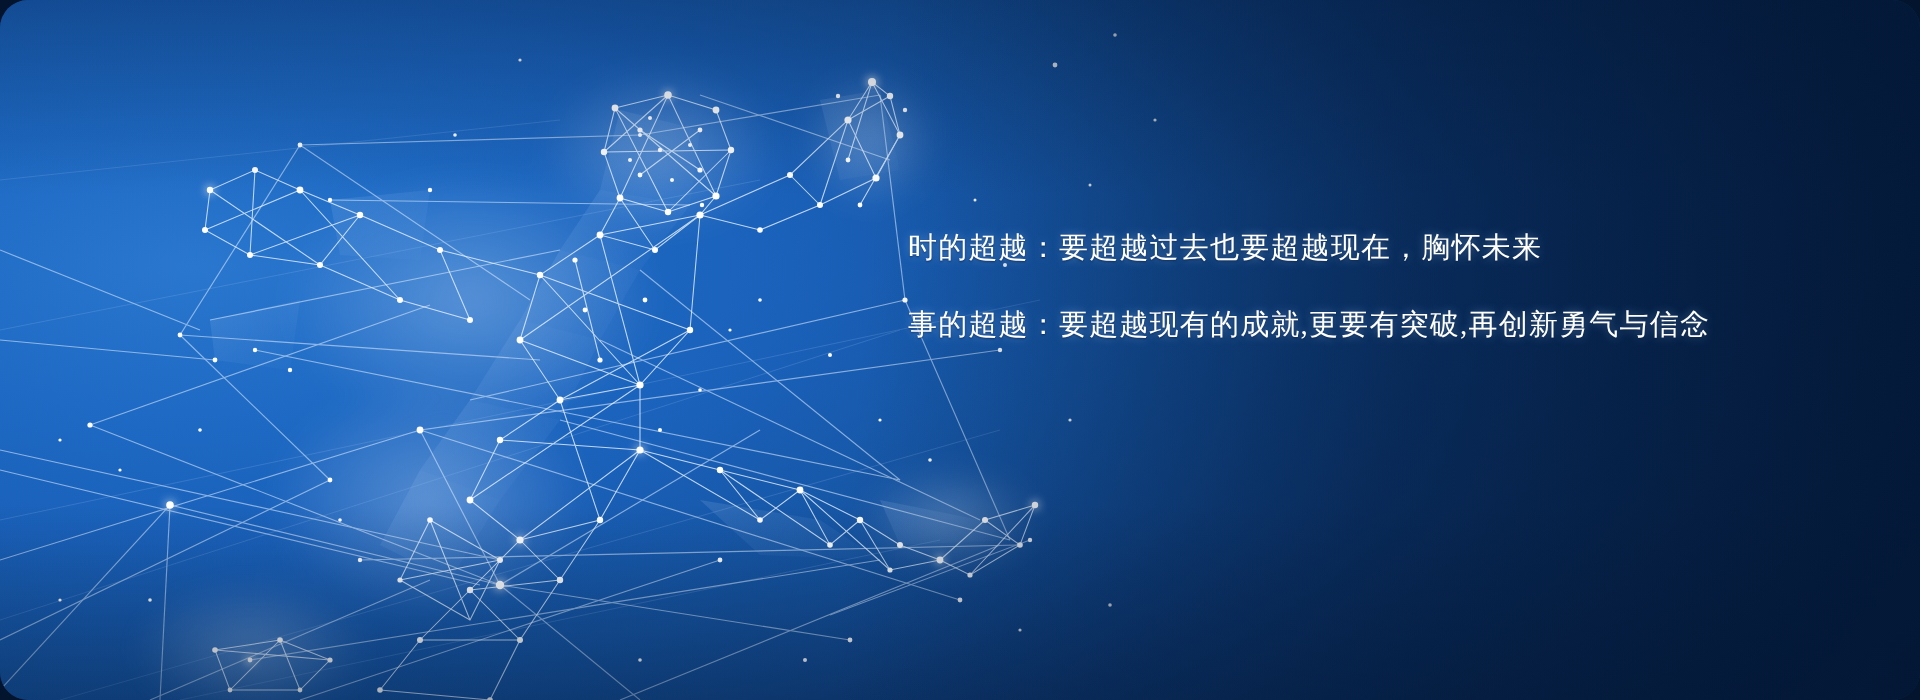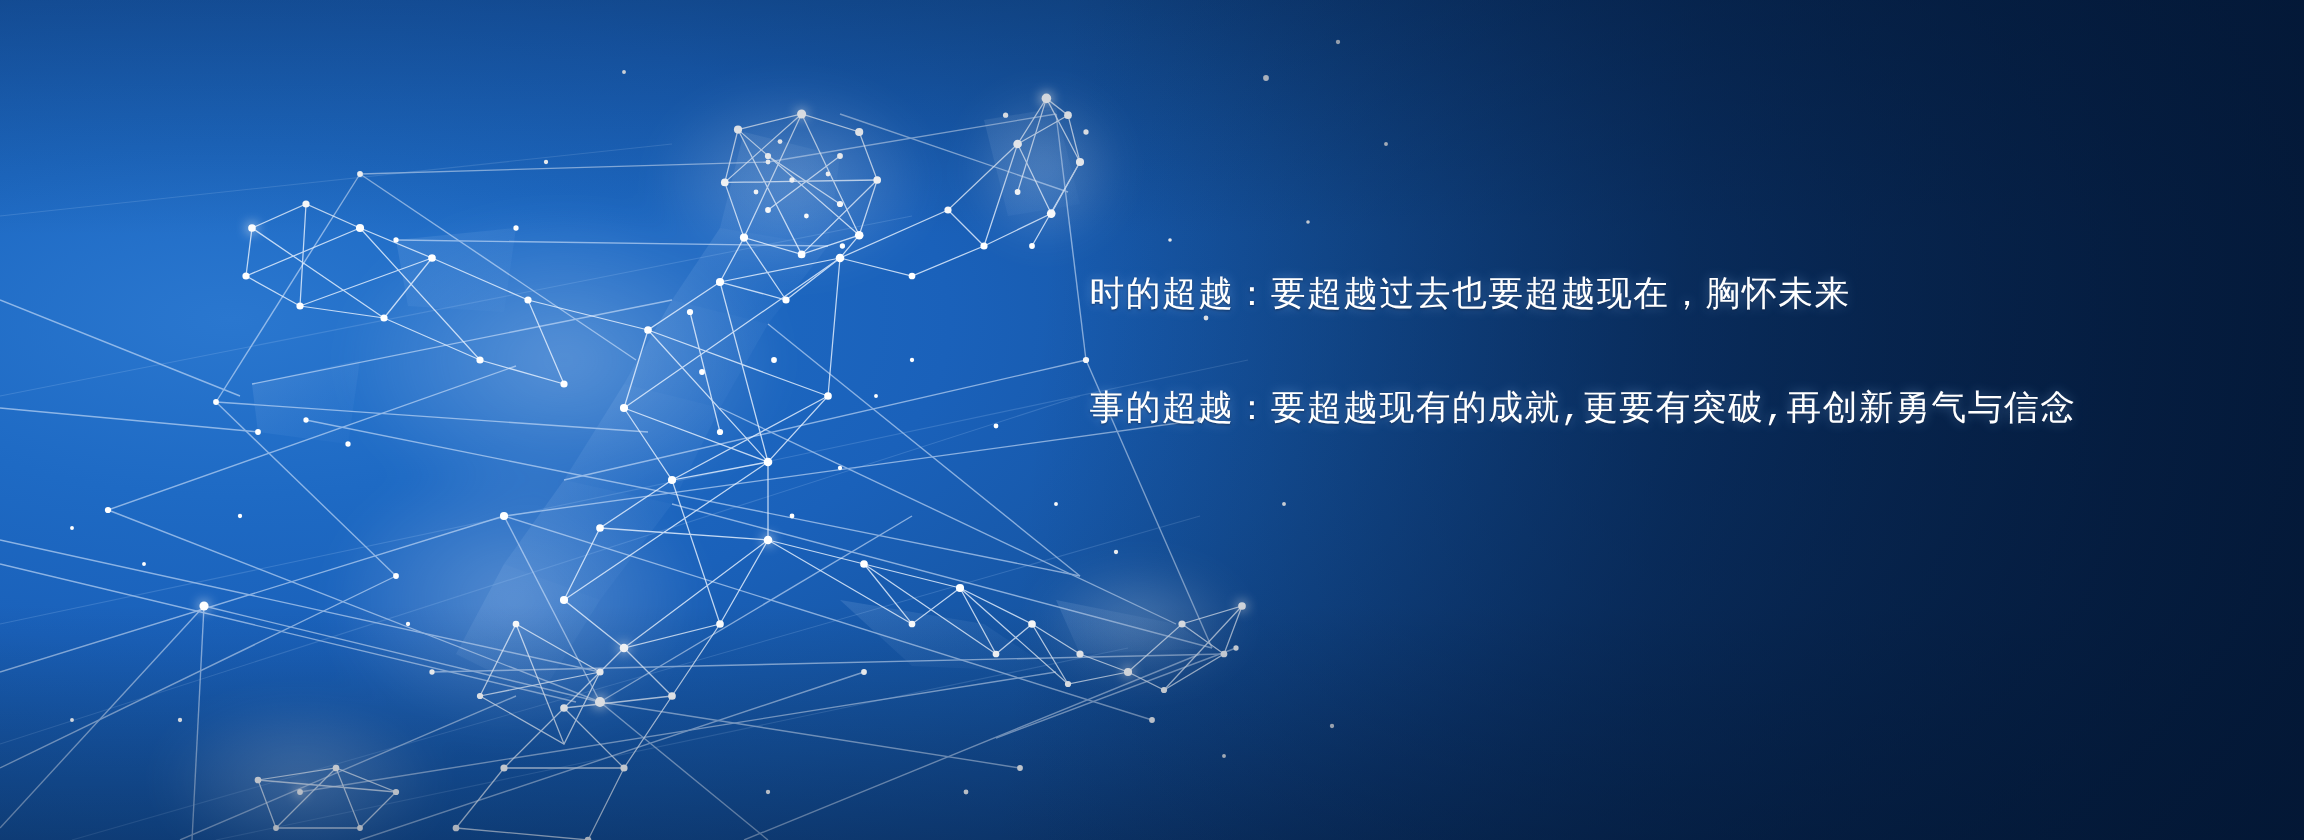--- a/index.html
+++ b/index.html
@@ -2,21 +2,22 @@
 <html><head>
 <meta charset="utf-8">
 <title>Banner</title>
 <style>
   html,body{margin:0;padding:0;background:#02142e;}
   *{box-sizing:border-box;}
   #stage{
     position:relative;
     width:1920px;height:700px;
     overflow:hidden;
-    font-family:Liberation Mono, monospace;
+    font-family:Liberation Serif, serif;
+    border-radius:28px;
   }
   
   .bg-base{
     position:absolute;inset:0;
     background:#042046;
   }
   .bg-blue{
     position:absolute;inset:0;
     background:
       radial-gradient(120% 150% at 10% 38%,
@@ -46,21 +47,21 @@
   }
   .line{
     color:#ffffff;
     font-size:29px;
     line-height:30px;
     letter-spacing:1.2px;
     white-space:nowrap;
     font-weight:400;
     text-shadow:0 0 10px rgba(150,200,255,.45), 0 1px 2px rgba(0,20,50,.65);
   }
-  .line + .line{margin-top:65px;}
+  .line + .line{margin-top:47px;}
 </style>
 </head>
 <body>
 
 <div id="stage">
 
   <div class="bg-base"></div>
   <div class="bg-blue"></div>
 
   <svg id="wire" viewBox="0 0 1920 700" preserveAspectRatio="none" aria-hidden="true">

